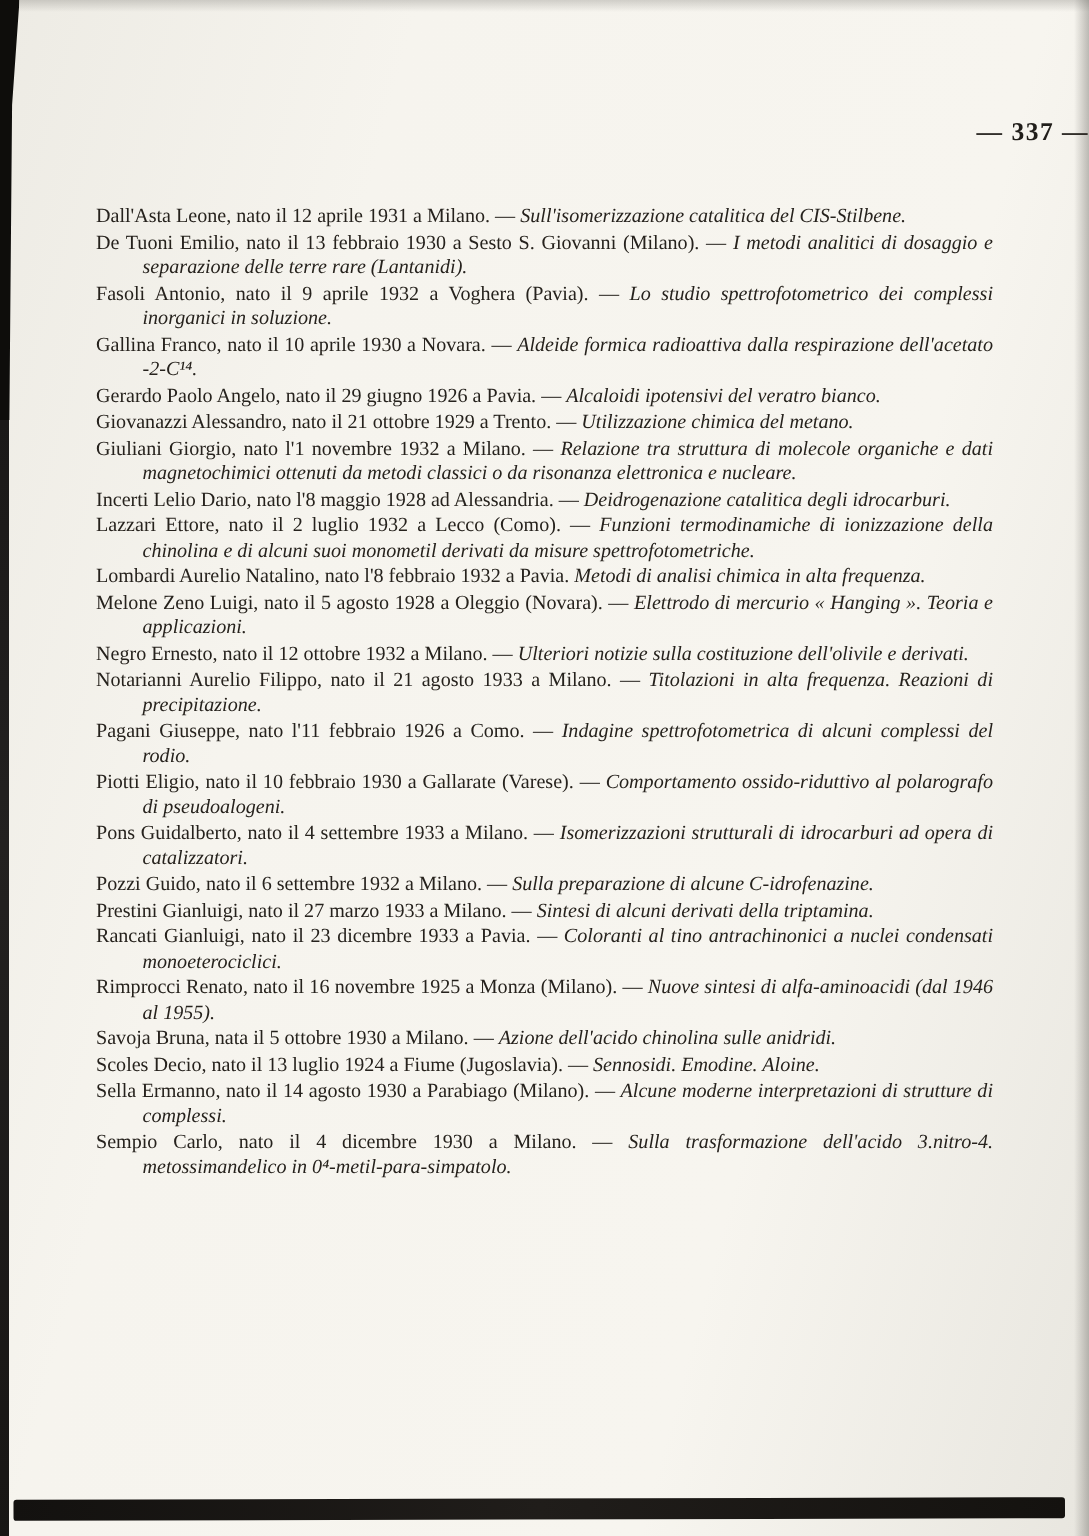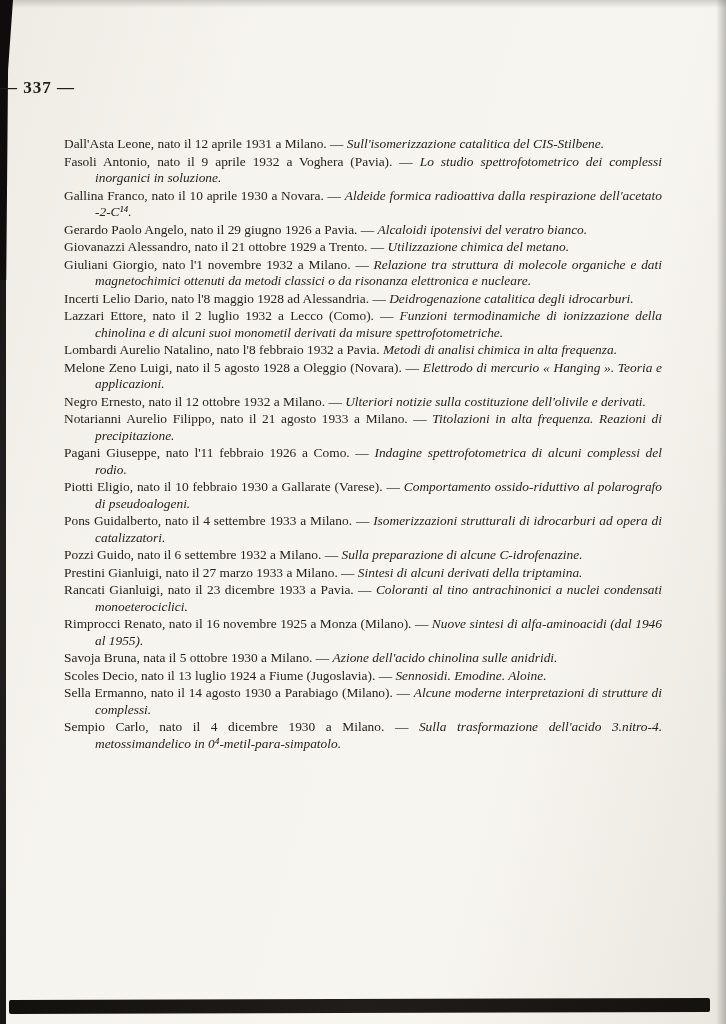--- a/index.html
+++ b/index.html
@@ -33,21 +33,21 @@
   .edge-right-shade {
     position: absolute; right: 0; top: 0; width: 10px; height: 1024px;
     background: linear-gradient(to left, rgba(92,90,85,0.38), rgba(92,90,85,0));
   }
   .edge-top-shade {
     position: absolute; left: 0; top: 0; right: 0; height: 8px;
     background: linear-gradient(to bottom, rgba(92,90,85,0.25), rgba(92,90,85,0));
   }
   .page-number {
     position: absolute; top: 78px; left: 0; width: 100%;
-    text-align: left;
+    text-align: right;
     font-size: 17px; font-weight: bold;
     letter-spacing: 1px;
     color: #211e1a;
   }
   .entry-list {
     position: absolute; top: 136px; left: 64px; width: 598px;
     font-size: 13.4px;
     line-height: 16.5px;
     color: #26221d;
     text-align: justify;
@@ -67,20 +67,21 @@
   <div class="edge-right-shade"></div>
   <div class="edge-left-thin"></div>
   <div class="edge-left-thick"></div>
   <div class="edge-bottom-band"></div>
 
   <div class="page-number">— 337 —</div>
 
   <main class="entry-list">
   <p class="entry"><span class="entry-lead">Dall'Asta Leone, nato il 12 aprile 1931 a Milano. — </span><span class="entry-title">Sull'isomerizzazione catalitica del CIS-Stilbene.</span></p>
 
+  <p class="entry"><span class="entry-lead">De Tuoni Emilio, nato il 13 febbraio 1930 a Sesto S. Giovanni (Milano). — </span><span class="entry-title">I metodi analitici di dosaggio e separazione delle terre rare (Lantanidi).</span></p>
 
   <p class="entry"><span class="entry-lead">Fasoli Antonio, nato il 9 aprile 1932 a Voghera (Pavia). — </span><span class="entry-title">Lo studio spettrofotometrico dei complessi inorganici in soluzione.</span></p>
 
   <p class="entry"><span class="entry-lead">Gallina Franco, nato il 10 aprile 1930 a Novara. — </span><span class="entry-title">Aldeide formica radioattiva dalla respirazione dell'acetato -2-C¹⁴.</span></p>
 
   <p class="entry"><span class="entry-lead">Gerardo Paolo Angelo, nato il 29 giugno 1926 a Pavia. — </span><span class="entry-title">Alcaloidi ipotensivi del veratro bianco.</span></p>
 
   <p class="entry"><span class="entry-lead">Giovanazzi Alessandro, nato il 21 ottobre 1929 a Trento. — </span><span class="entry-title">Utilizzazione chimica del metano.</span></p>
 
   <p class="entry"><span class="entry-lead">Giuliani Giorgio, nato l'1 novembre 1932 a Milano. — </span><span class="entry-title">Relazione tra struttura di molecole organiche e dati magnetochimici ottenuti da metodi classici o da risonanza elettronica e nucleare.</span></p>

